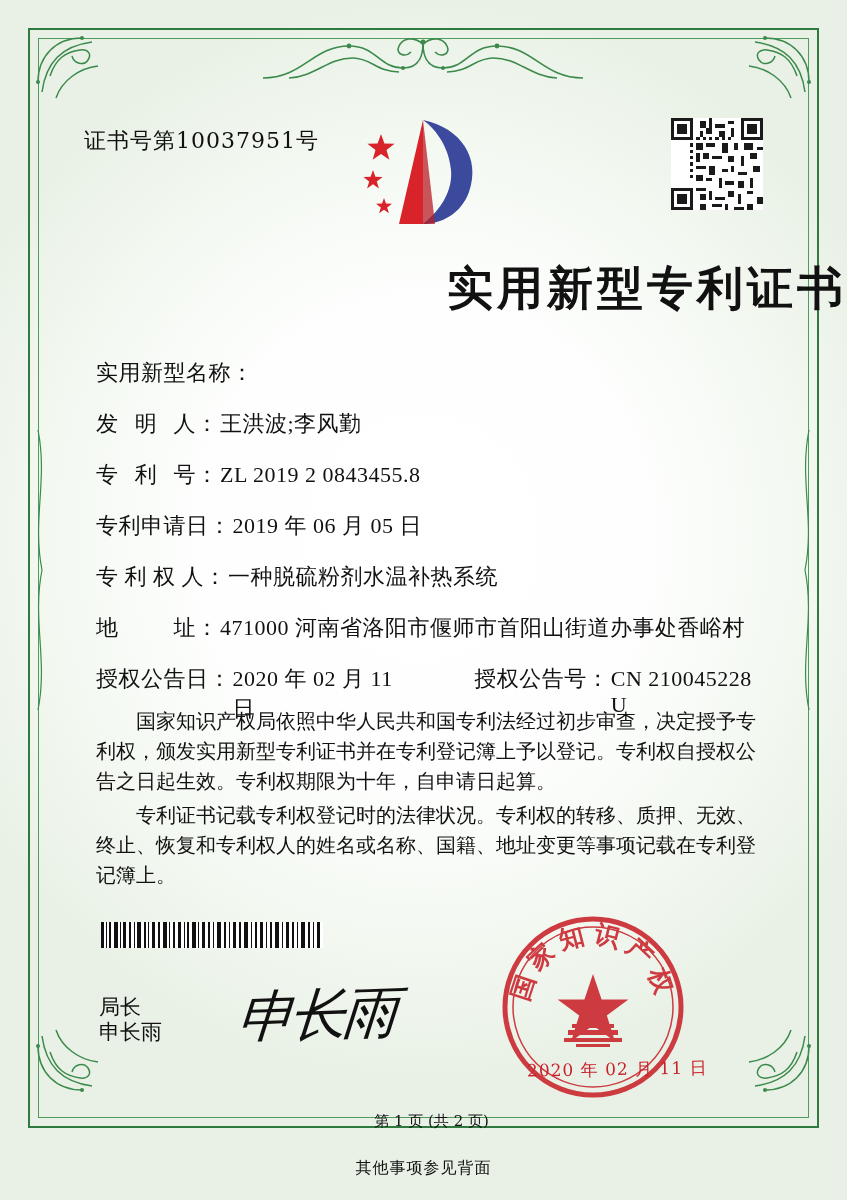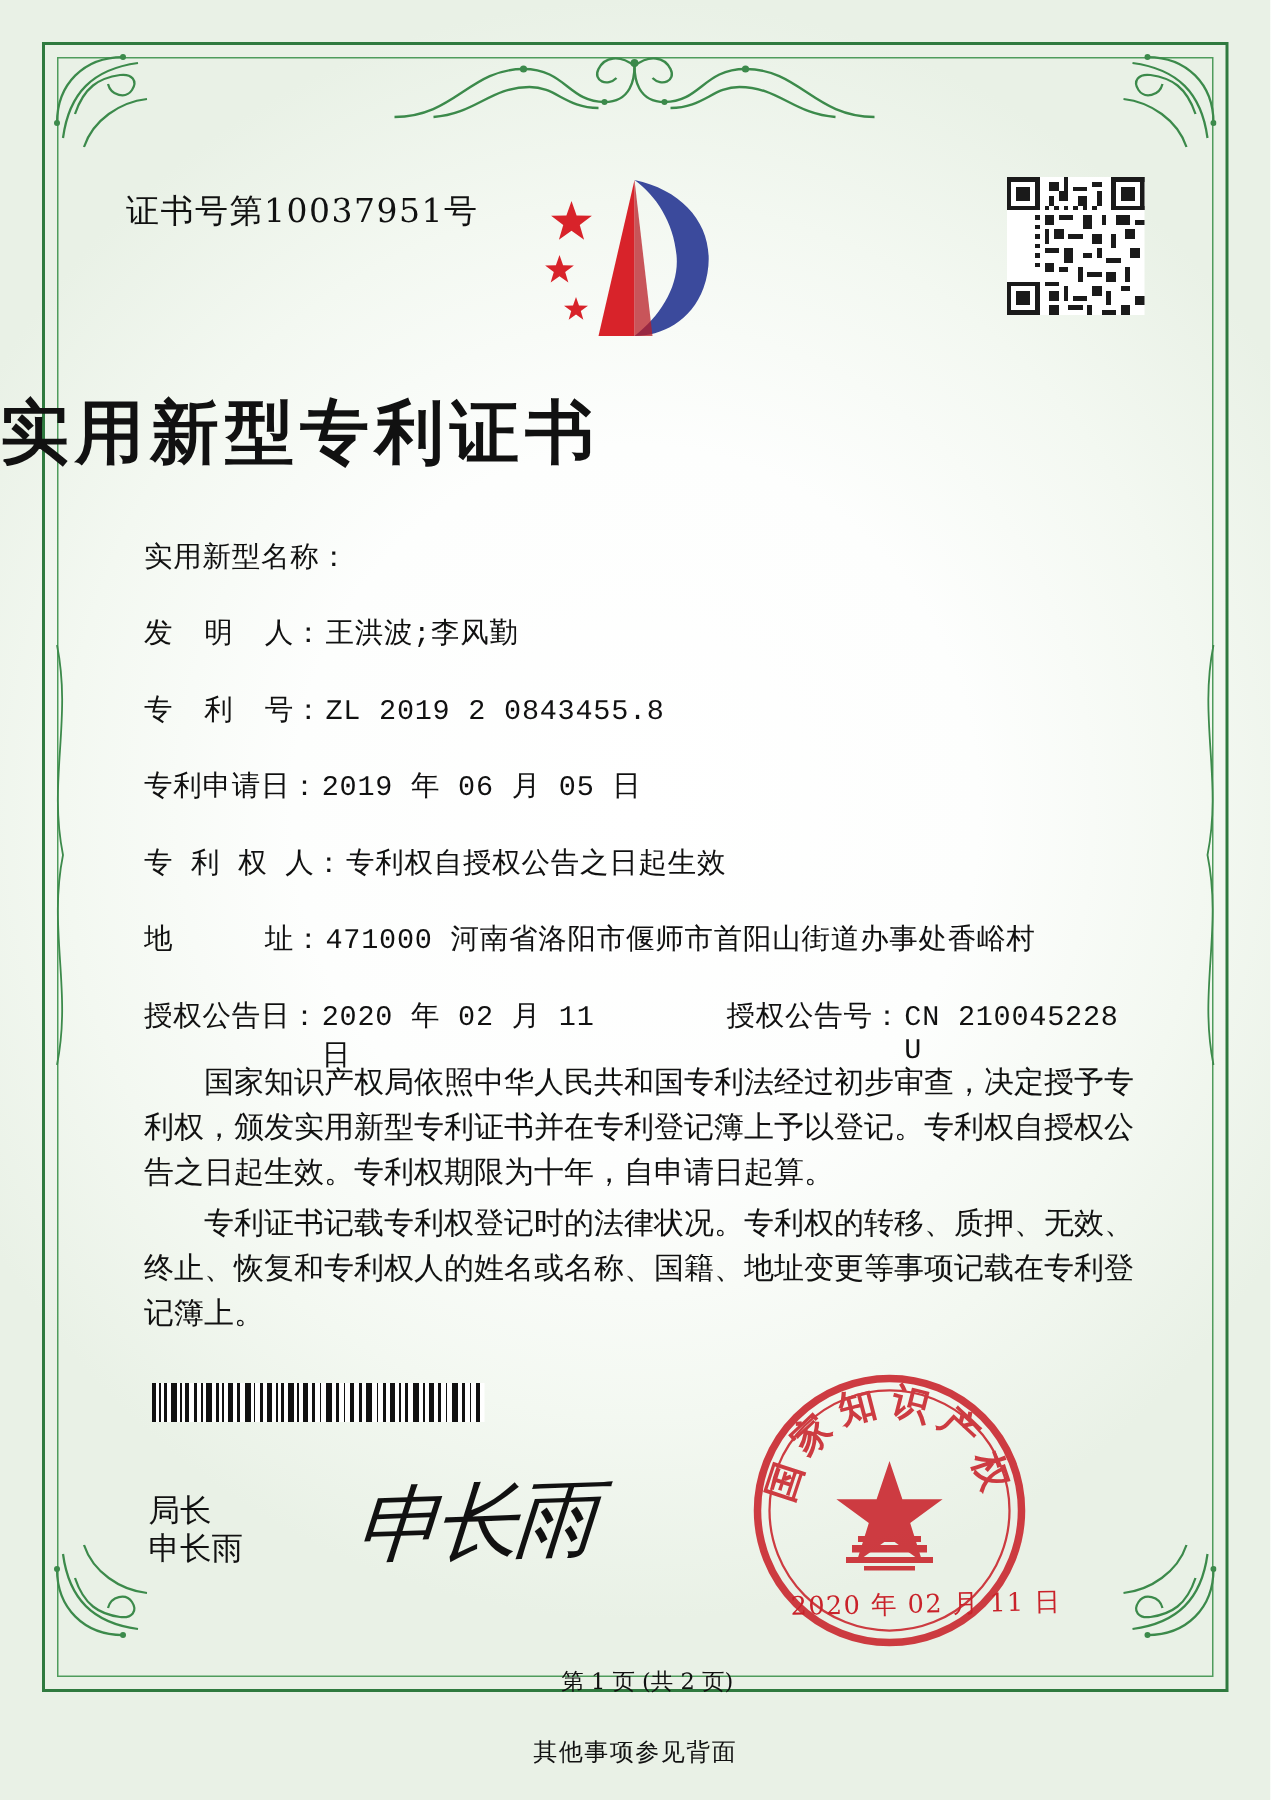--- a/index.html
+++ b/index.html
@@ -63,37 +63,37 @@
     position: absolute;
     right: 84px; top: 118px;
     width: 92px; height: 92px;
   }
 
   
   .cert-title {
     position: absolute;
     top: 258px;
     left: 0; right: 0;
-    text-align: left;
+    text-align: right;
     font-size: 46px;
     font-weight: bold;
     letter-spacing: 4px;
     color: #111;
     font-family: Liberation Serif, serif;
   }
 
   
   .fields {
     position: absolute;
     left: 96px;
     top: 358px;
     width: 660px;
-    font-size: 19px;
-    color: #111;
-    font-family: Liberation Mono, monospace;
+    font-size: 22px;
+    color: #111;
+    font-family: Liberation Serif, serif;
   }
   .field-row {
     display: flex;
     align-items: baseline;
     height: 51px;
   }
   .f-label {
     white-space: nowrap;
     letter-spacing: 0.5px;
   }
@@ -406,21 +406,21 @@
 
     <div class="field-row">
       <span class="f-label">专利申请日</span>
       <span class="f-colon">：</span>
       <span class="f-value">2019 年 06 月 05 日</span>
     </div>
 
     <div class="field-row">
       <span class="f-label">专 利 权 人</span>
       <span class="f-colon">：</span>
-      <span class="f-value">专利权自授权公告之日起生效</span>
+      <span class="f-value">一种脱硫粉剂水温补热系统</span>
     </div>
 
     <div class="field-row">
       <span class="f-label spread">地 址</span>
       <span class="f-colon">：</span>
       <span class="f-value">471000 河南省洛阳市偃师市首阳山街道办事处香峪村</span>
     </div>
 
     <div class="field-row">
       <span class="f-label">授权公告日</span>

